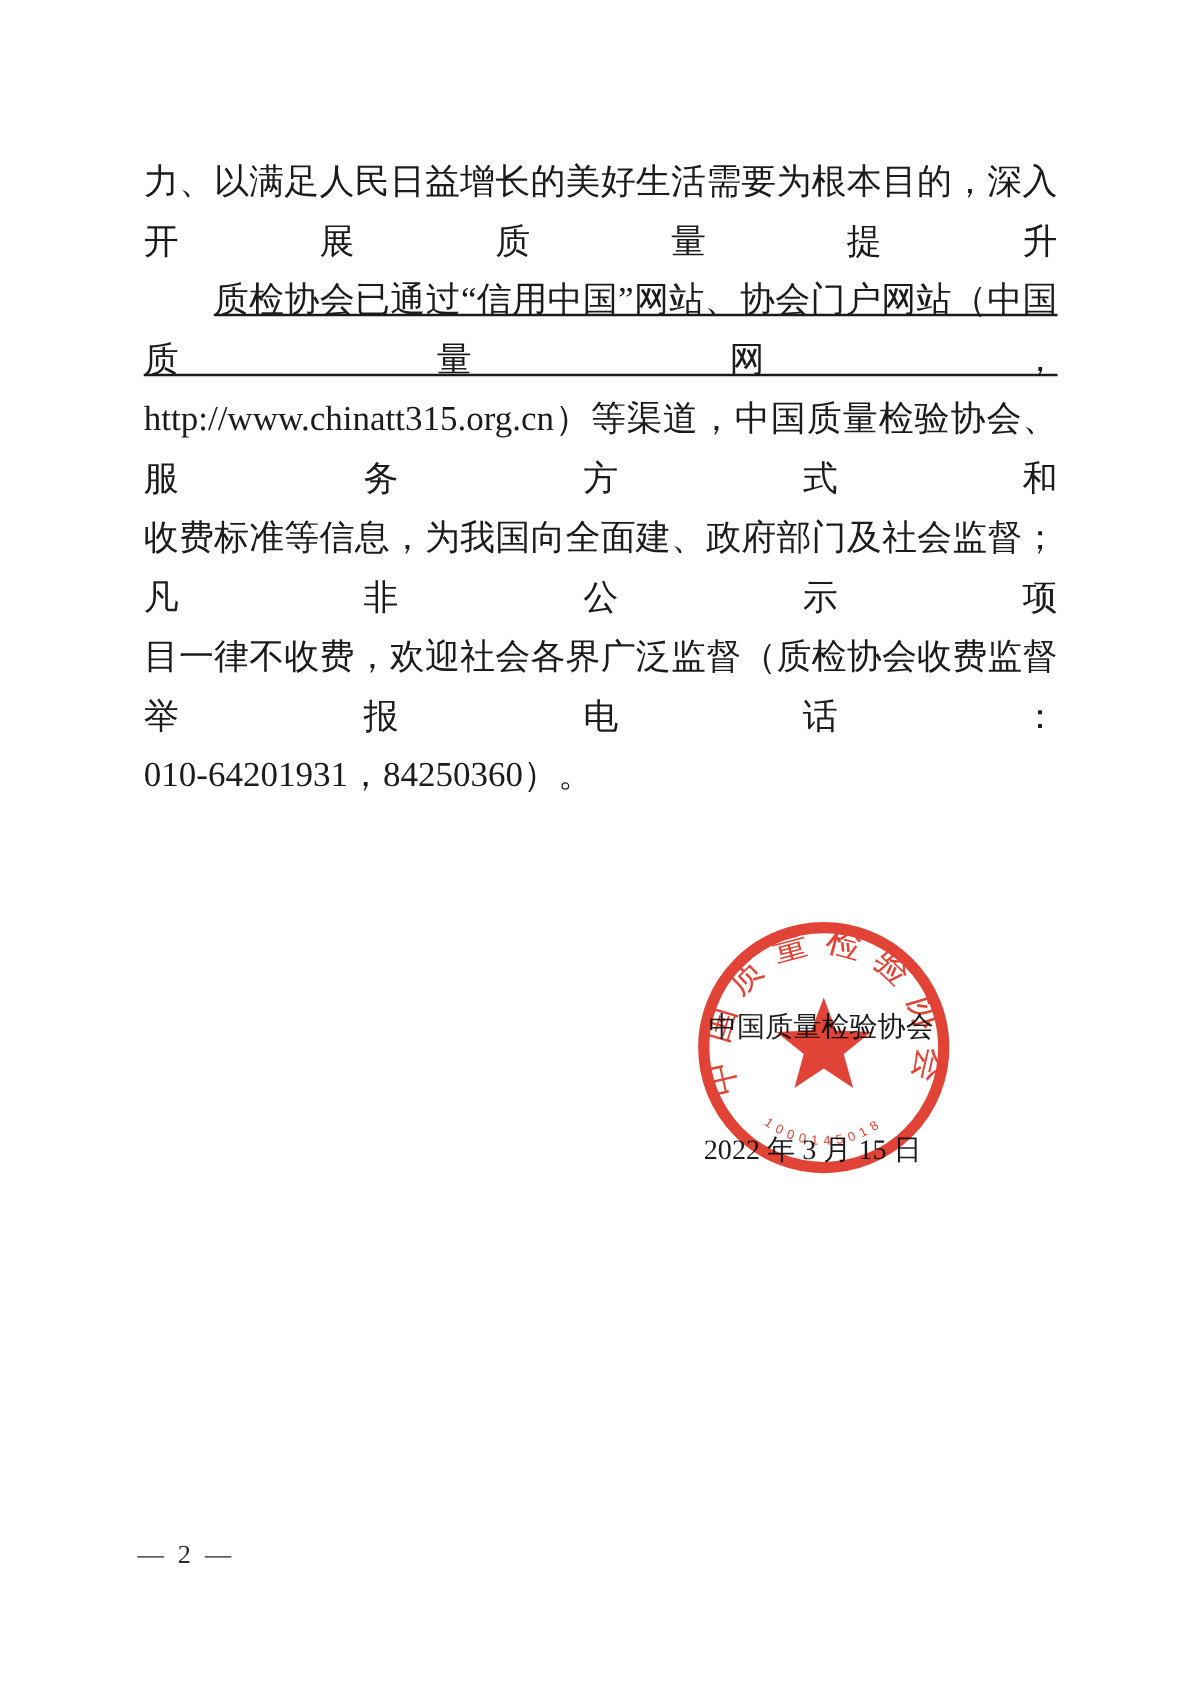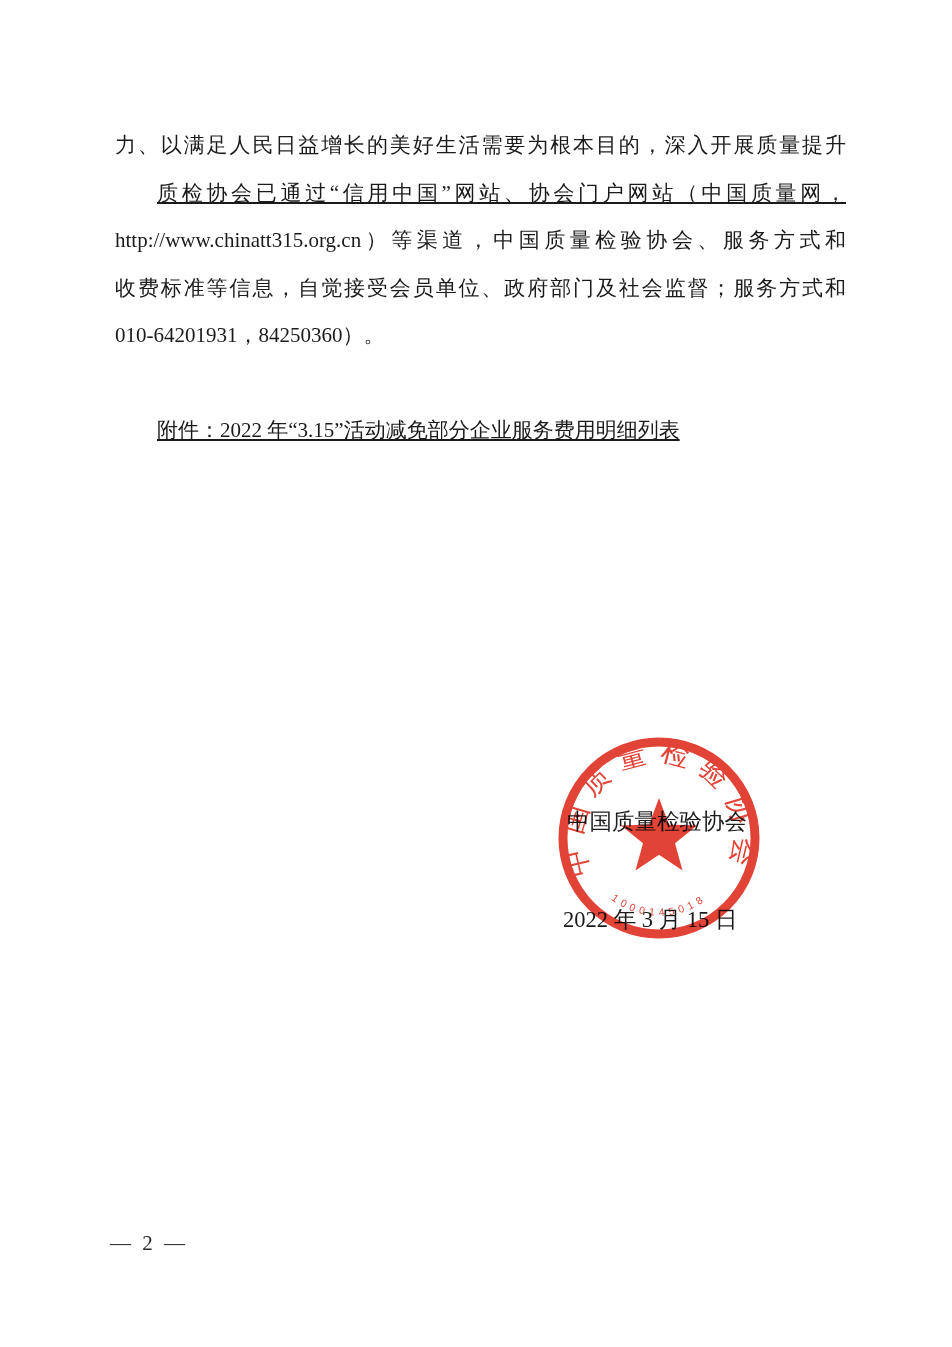--- a/index.html
+++ b/index.html
@@ -10,21 +10,21 @@
     background: #ffffff;
     overflow: hidden;
     font-family: "Liberation Serif", serif;
     color: #1b1b1b;
   }
   .body-text {
     position: absolute;
     left: 115px;
     top: 122px;
     width: 731px;
-    font-size: 21px;
+    font-size: 28px;
     line-height: 47.5px;
   }
   .line {
     text-align: justify;
     text-align-last: justify;
   }
   .line.end { text-align-last: left; }
   .ind { text-indent: 2em; text-decoration: underline; }
   .att { margin-top: 47.5px; }
   .sig-org {
@@ -65,24 +65,24 @@
 </head>
 <body>
 
 <div class="page">
 
   <div class="body-text">
     <div class="line">力、以满足人民日益增长的美好生活需要为根本目的，深入开展质量提升</div>
 
     <div class="line ind">质检协会已通过“信用中国”网站、协会门户网站（中国质量网，</div>
     <div class="line">http://www.chinatt315.org.cn）等渠道，中国质量检验协会、服务方式和</div>
-    <div class="line">收费标准等信息，自觉接受会员单位、政府部门及社会监督；服务方式和</div>
+    <div class="line">收费标准等信息，为我国向全面建、政府部门及社会监督；凡非公示项</div>
+    <div class="line">目一律不收费，欢迎社会各界广泛监督（质检协会收费监督举报电话：</div>
     <div class="line end">010-64201931，84250360）。</div>
 
-    <div class="line end ind att">附件：2022 年“3.15”活动减免部分企业服务费用明细列表</div>
   </div>
 
   <div class="sig-org">中国质量检验协会</div>
   <div class="sig-date">2022 年 3 月 15 日</div>
 
   <div class="seal">
     <svg viewBox="0 0 210 210" xmlns="http://www.w3.org/2000/svg">
       <circle class="ring" cx="105" cy="105" r="96" fill="none" stroke-width="9"></circle>
       <defs>
         <path id="sealArc" d="M 42.7 148.6 A 76 76 0 1 1 167.3 148.6" fill="none"></path>

